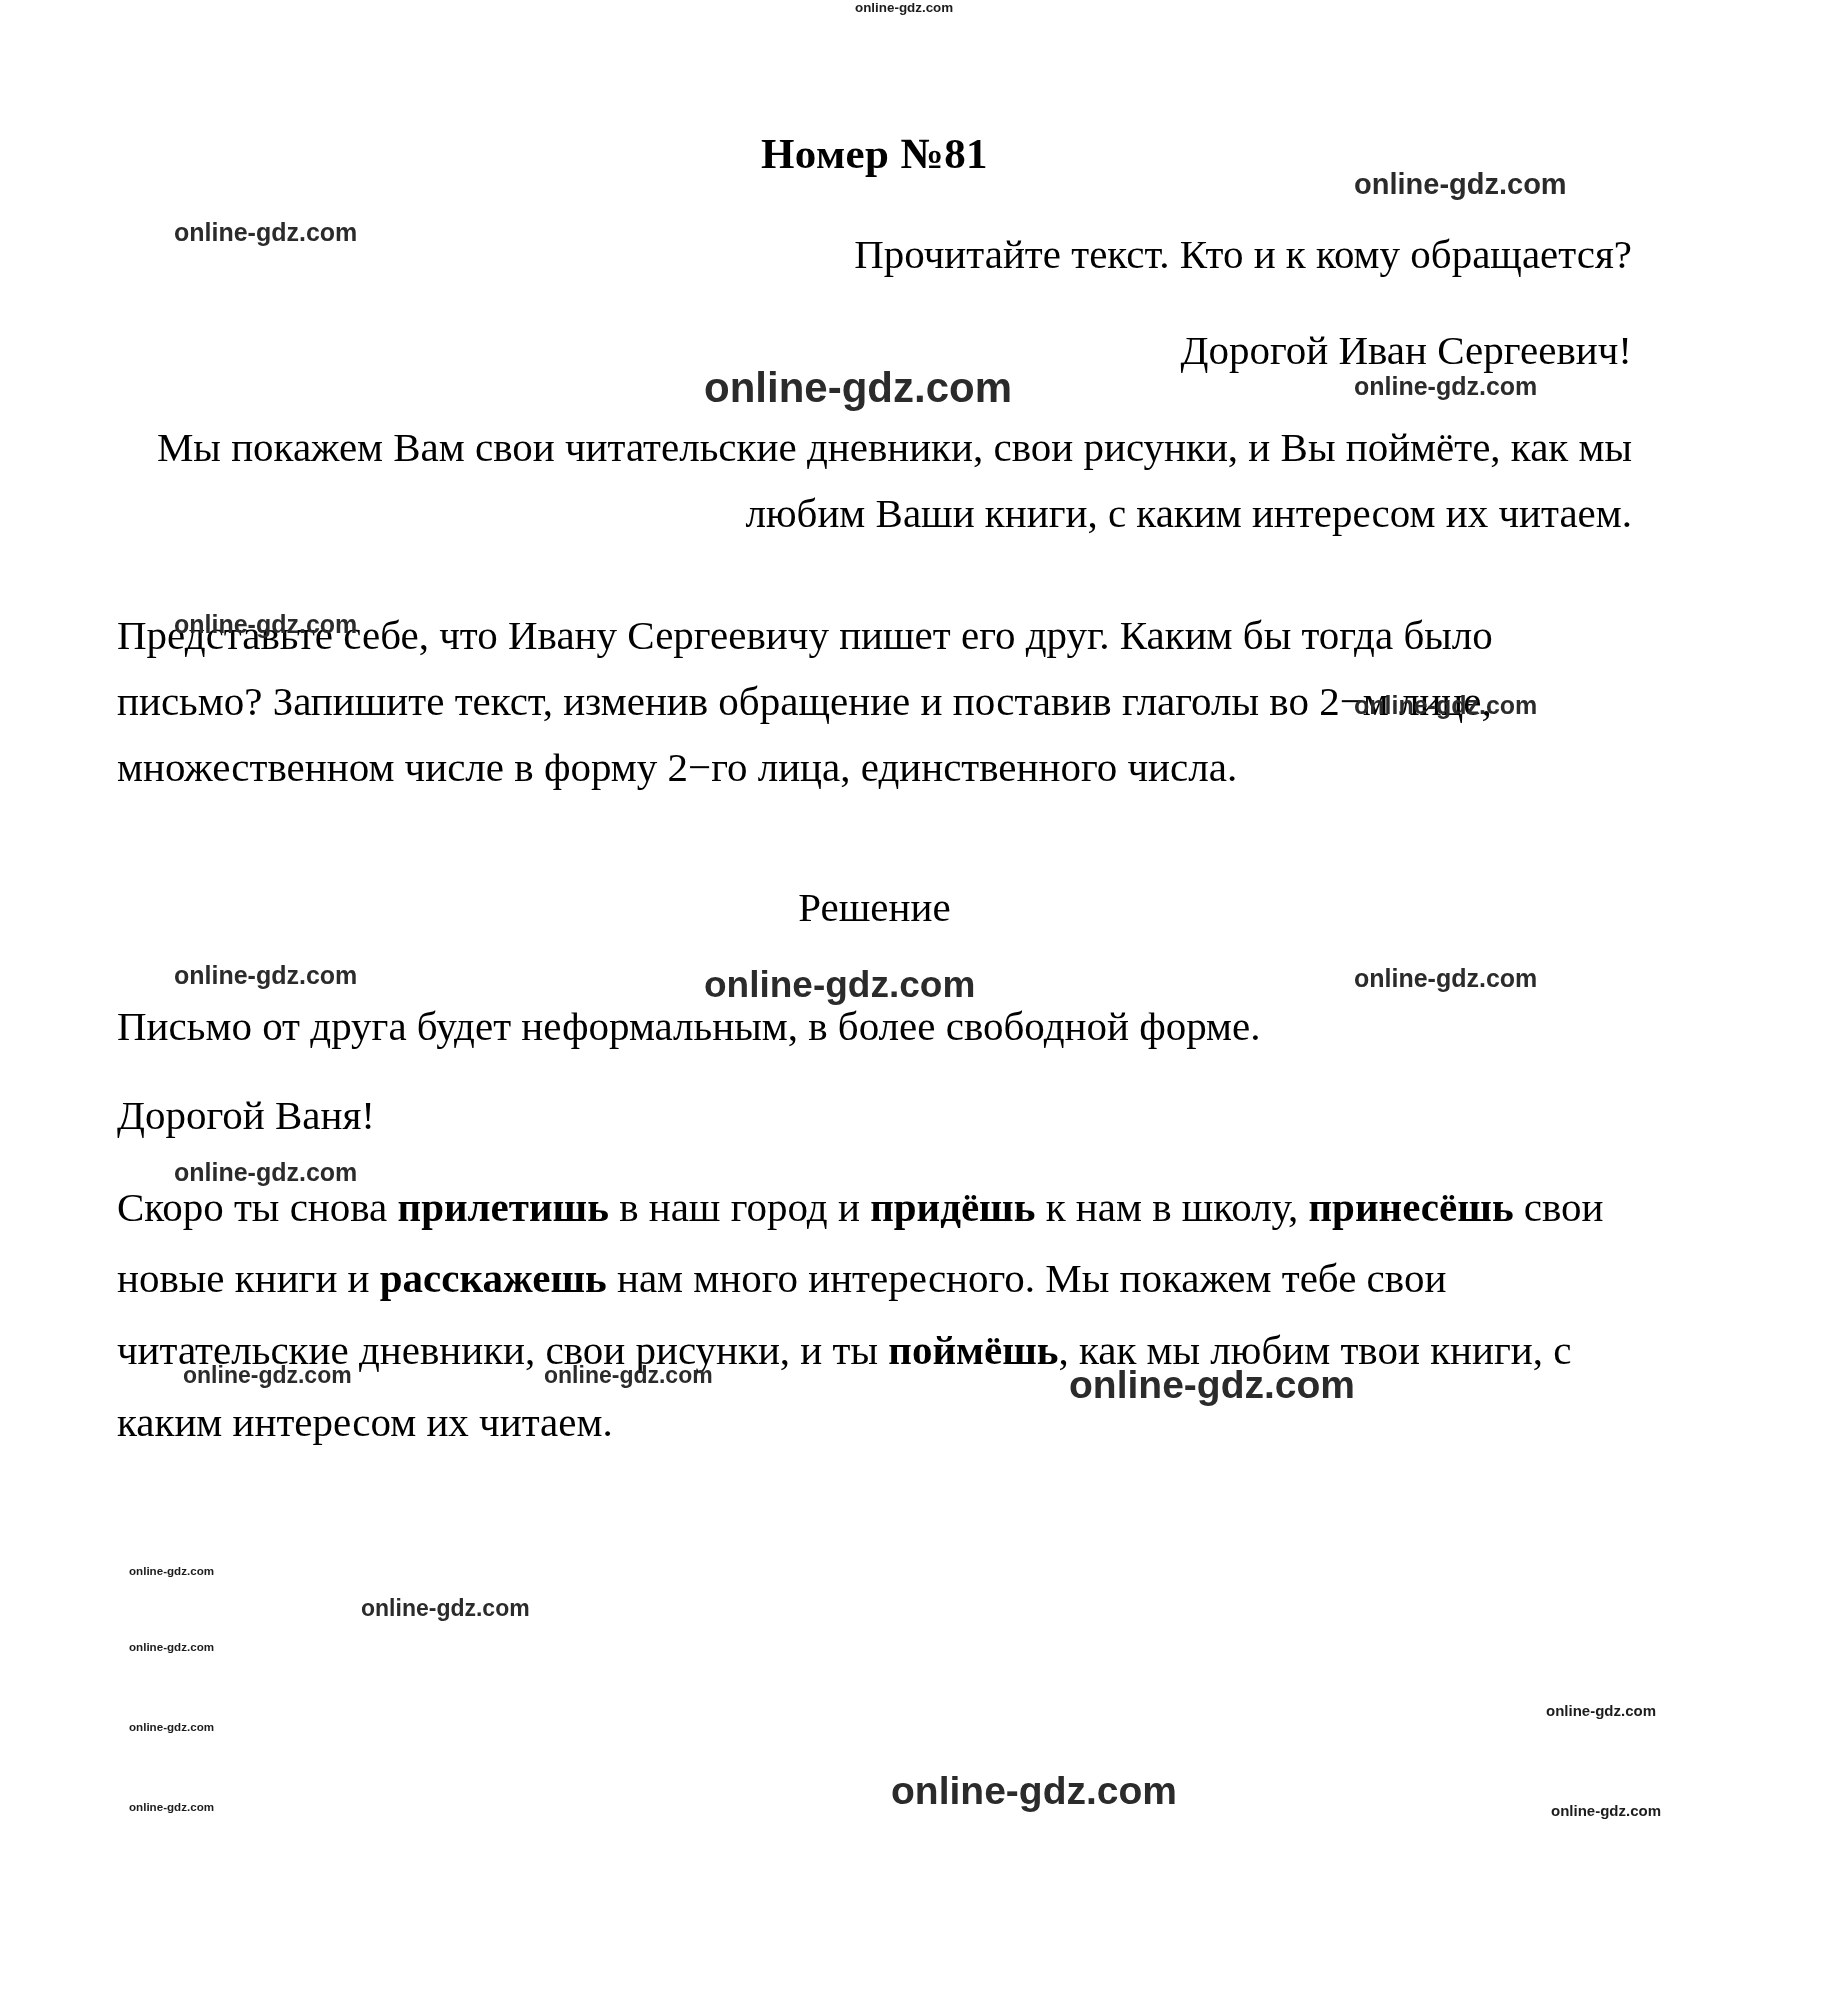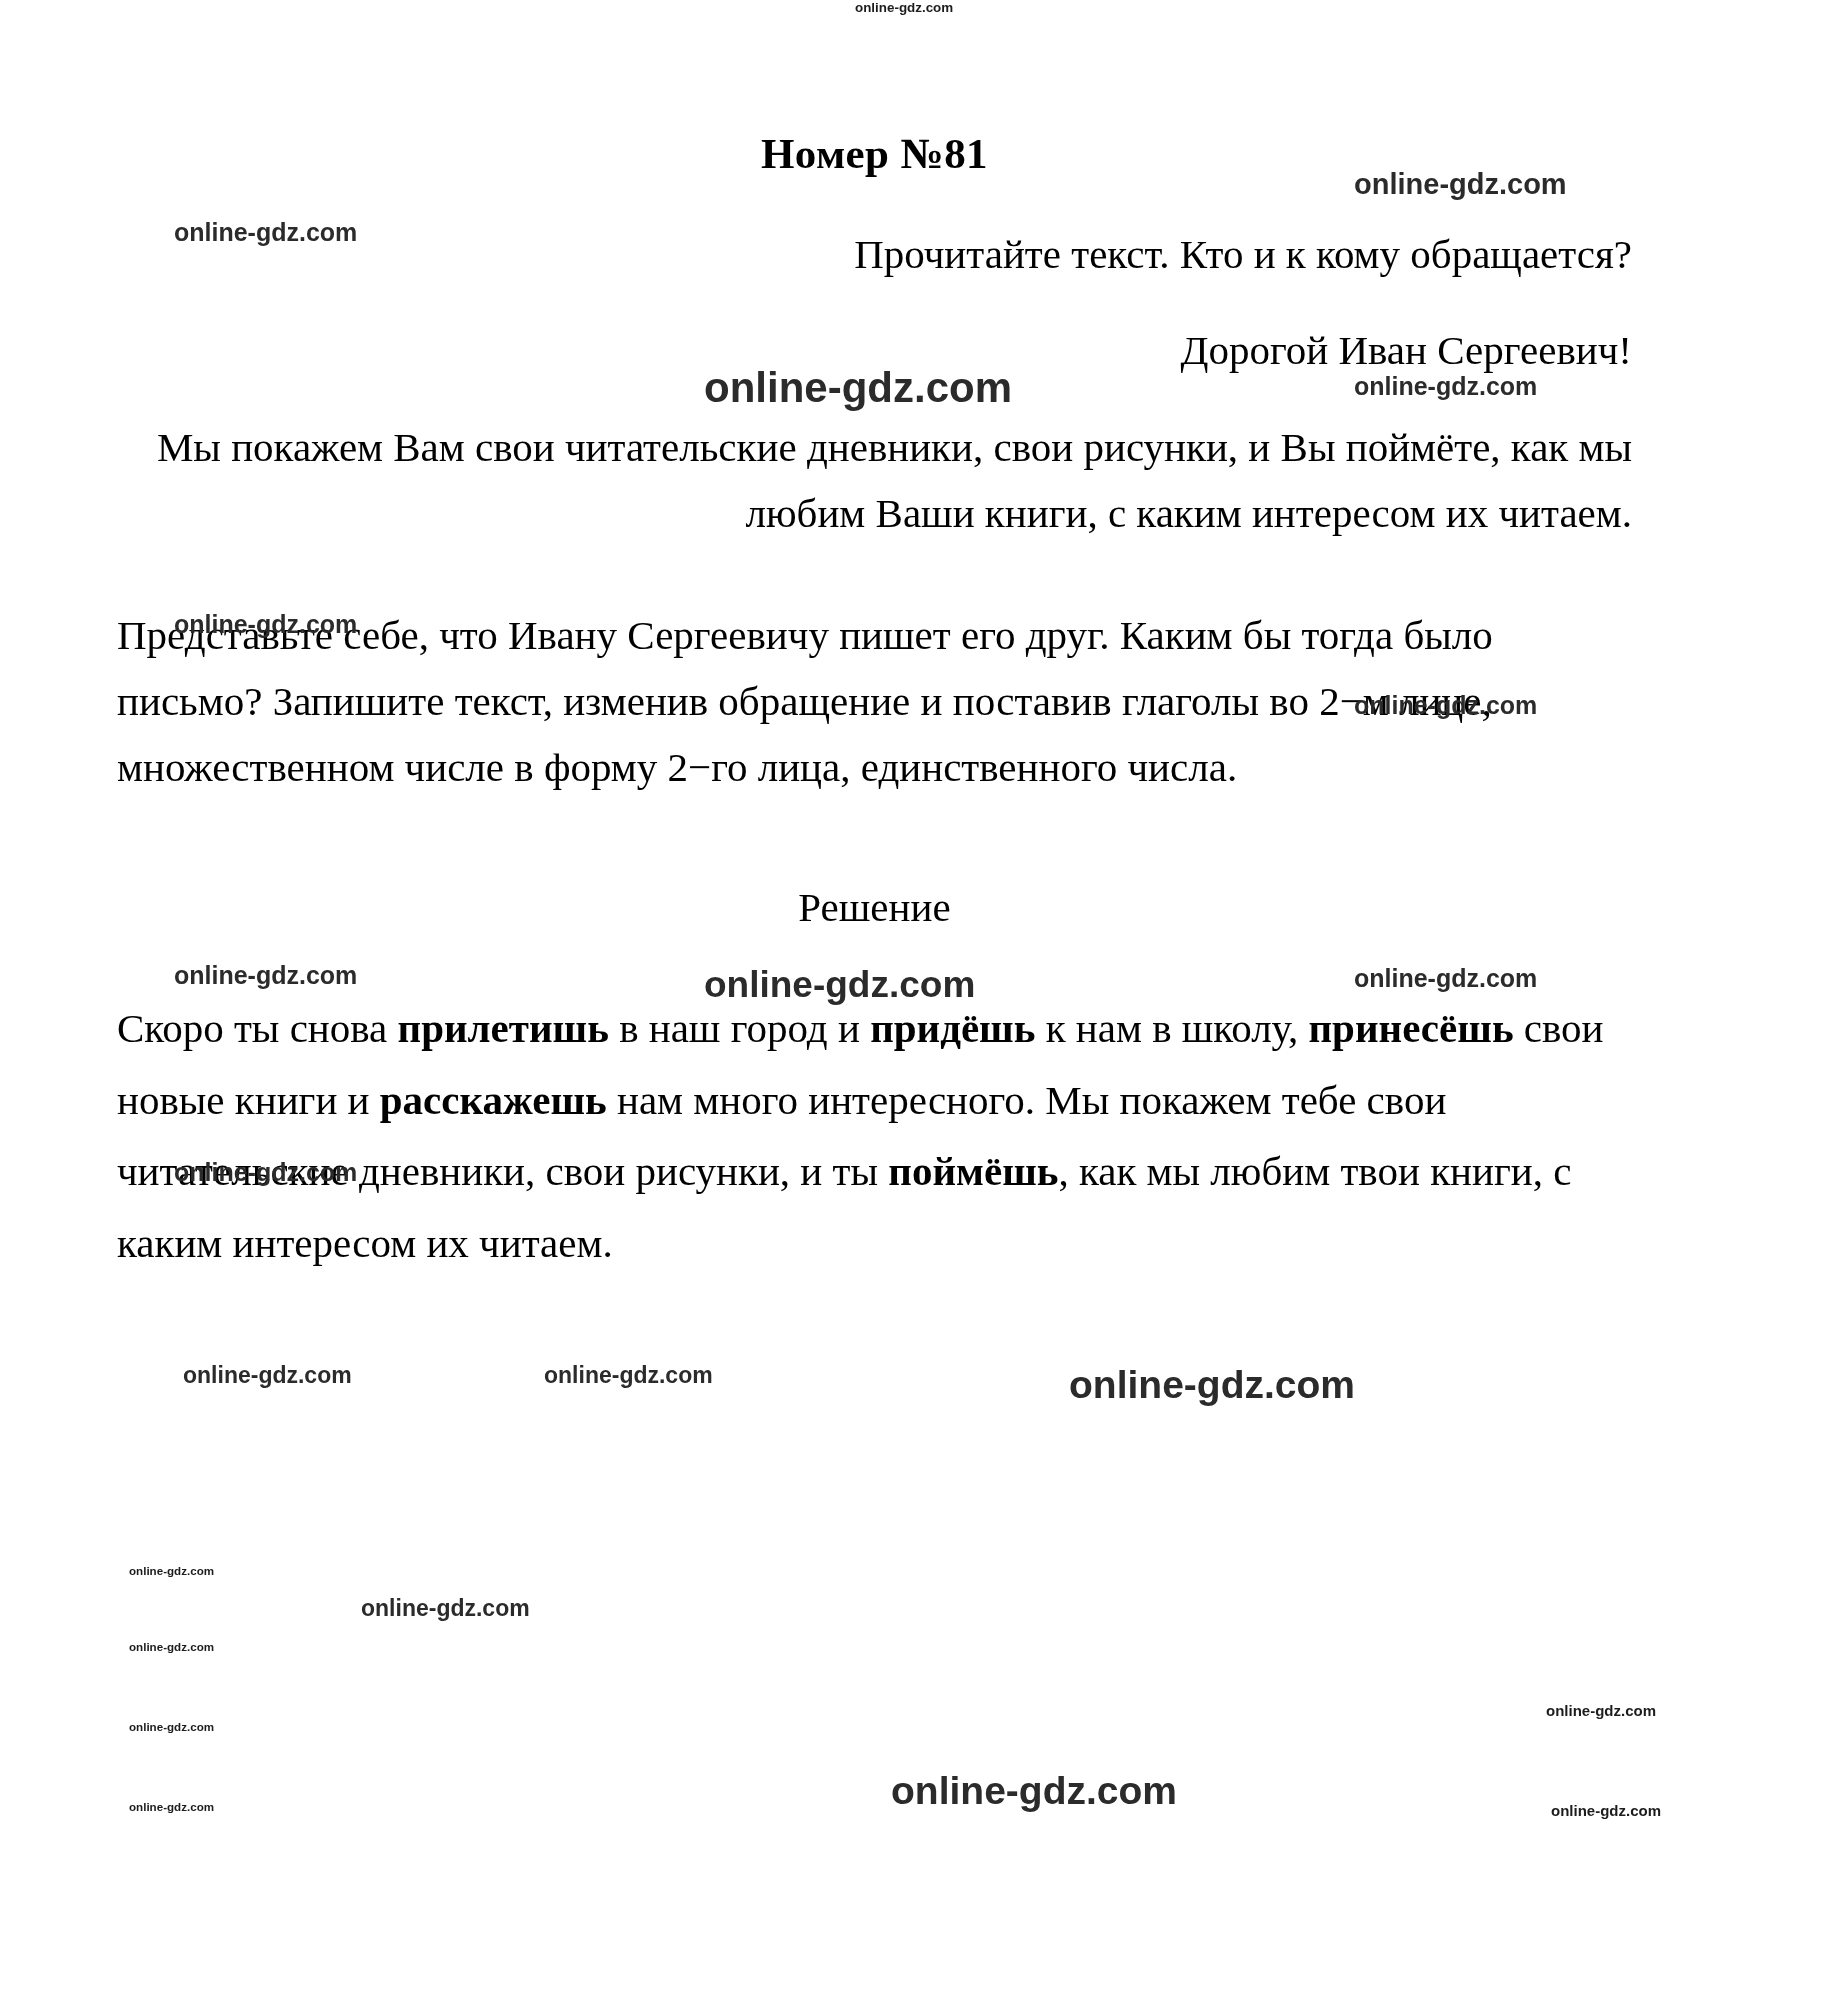--- a/index.html
+++ b/index.html
@@ -103,20 +103,22 @@
     <p class="para block">Дорогой Иван Сергеевич!</p>
 
 
     <p class="para block">Мы покажем Вам свои читательские дневники, свои рисунки, и Вы поймёте, как мы любим Ваши книги, с каким интересом их читаем.</p>
 
     <p class="para gap-large">Представьте себе, что Ивану Сергеевичу пишет его друг. Каким бы тогда было письмо? Запишите текст, изменив обращение и поставив глаголы во 2−м лице, множественном числе в форму 2−го лица, единственного числа.</p>
 
     <div class="solution-heading">Решение</div>
 
     <div class="answer-block">
+      <p class="answer-line">Письмо от друга будет неформальным, в более свободной форме.</p>
+      <p class="answer-line">Дорогой Ваня!</p>
 
       <p class="answer-body">
         <span>Скоро ты снова </span><b>прилетишь</b><span> в наш город и </span><b>придёшь</b><span> к нам в школу, </span><b>принесёшь</b><span> свои новые книги и </span><b>расскажешь</b><span> нам много интересного. Мы покажем тебе свои читательские дневники, свои рисунки, и ты </span><b>поймёшь</b><span>, как мы любим твои книги, с каким интересом их читаем.</span>
       </p>
     </div>
 
   </div>
 
   <div id="watermark-layer">
       <div class="wm tiny" style="left: 855px; top: 0px; font-size: 13.4px;">online-gdz.com</div>

